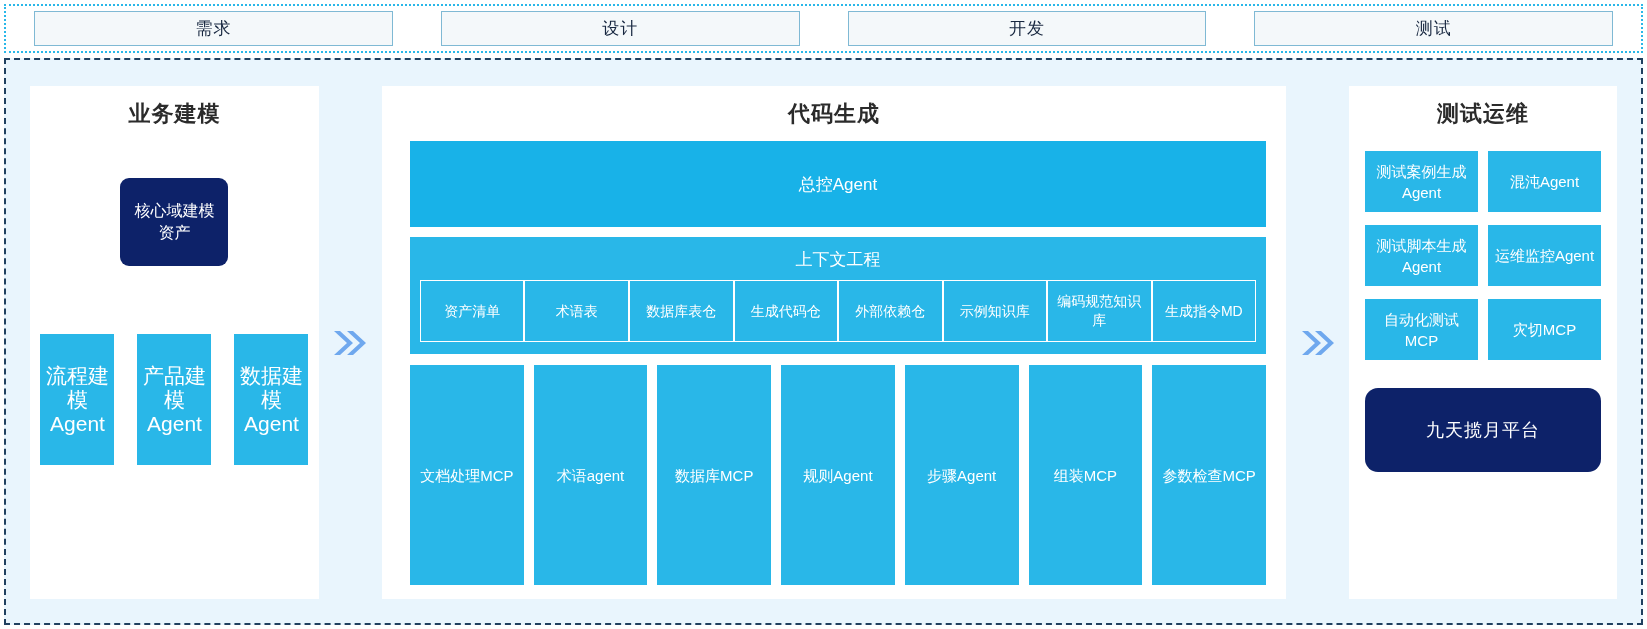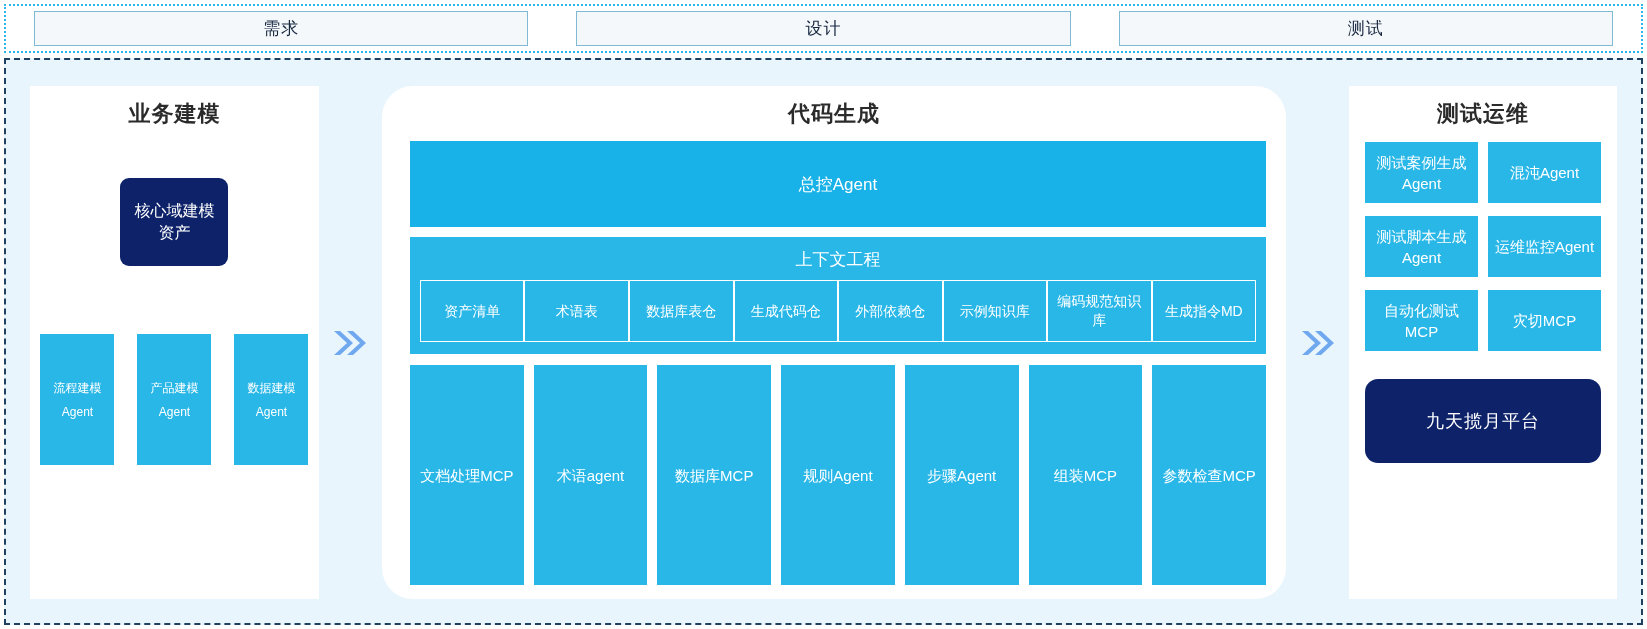--- a/index.html
+++ b/index.html
@@ -67,21 +67,21 @@
   
   .panel {
     background: #ffffff;
     box-sizing: border-box;
     position: relative;
     display: flex;
     flex-direction: column;
     align-items: center;
   }
   .panel-left   { width: 303px; }
-  .panel-center { width: 948px; border-radius: 31px; }
+  .panel-center { width: 948px; }
   .panel-right  { width: 281px; }
 
   .panel-title {
     font-size: 22px;
     font-weight: bold;
     color: #2b2b2b;
     margin-top: 13px;
     margin-bottom: 0;
     letter-spacing: 1px;
   }
@@ -130,21 +130,21 @@
   .agent-row {
     display: flex;
     gap: 23px;
     margin-top: 68px;
   }
   .model-agent {
     width: 74px;
     height: 131px;
     background: #29b7e8;
     color: #ffffff;
-    font-size: 12px;
+    font-size: 21px;
     line-height: 24px;
     display: flex;
     align-items: center;
     justify-content: center;
     text-align: center;
   }
 
   
   .center-body {
     width: 100%;
@@ -231,21 +231,21 @@
     flex-direction: column;
     align-items: center;
     padding: 0 16px 14px 16px;
     box-sizing: border-box;
   }
   .ops-grid {
     width: 100%;
     display: grid;
     grid-template-columns: 1fr 1fr;
     gap: 13px 10px;
-    margin-top: 13px;
+    margin-top: 22px;
   }
   .ops-card {
     height: 61px;
     background: #29b7e8;
     color: #ffffff;
     font-size: 15px;
     line-height: 21px;
     display: flex;
     align-items: center;
     justify-content: center;
@@ -269,20 +269,21 @@
   }
 </style>
 </head>
 <body>
 
 <div id="root">
 
   <div class="phase-bar">
     <div class="phase-chip">需求</div>
     <div class="phase-chip">设计</div>
+    <div class="phase-chip">开发</div>
     <div class="phase-chip">测试</div>
   </div>
 
   <div class="main-region">
 
     <div class="panel panel-left">
       <div class="panel-title">业务建模</div>
       <div class="left-body">
         <div class="asset-row">
           <div class="asset-card">核心域建模资产</div>

